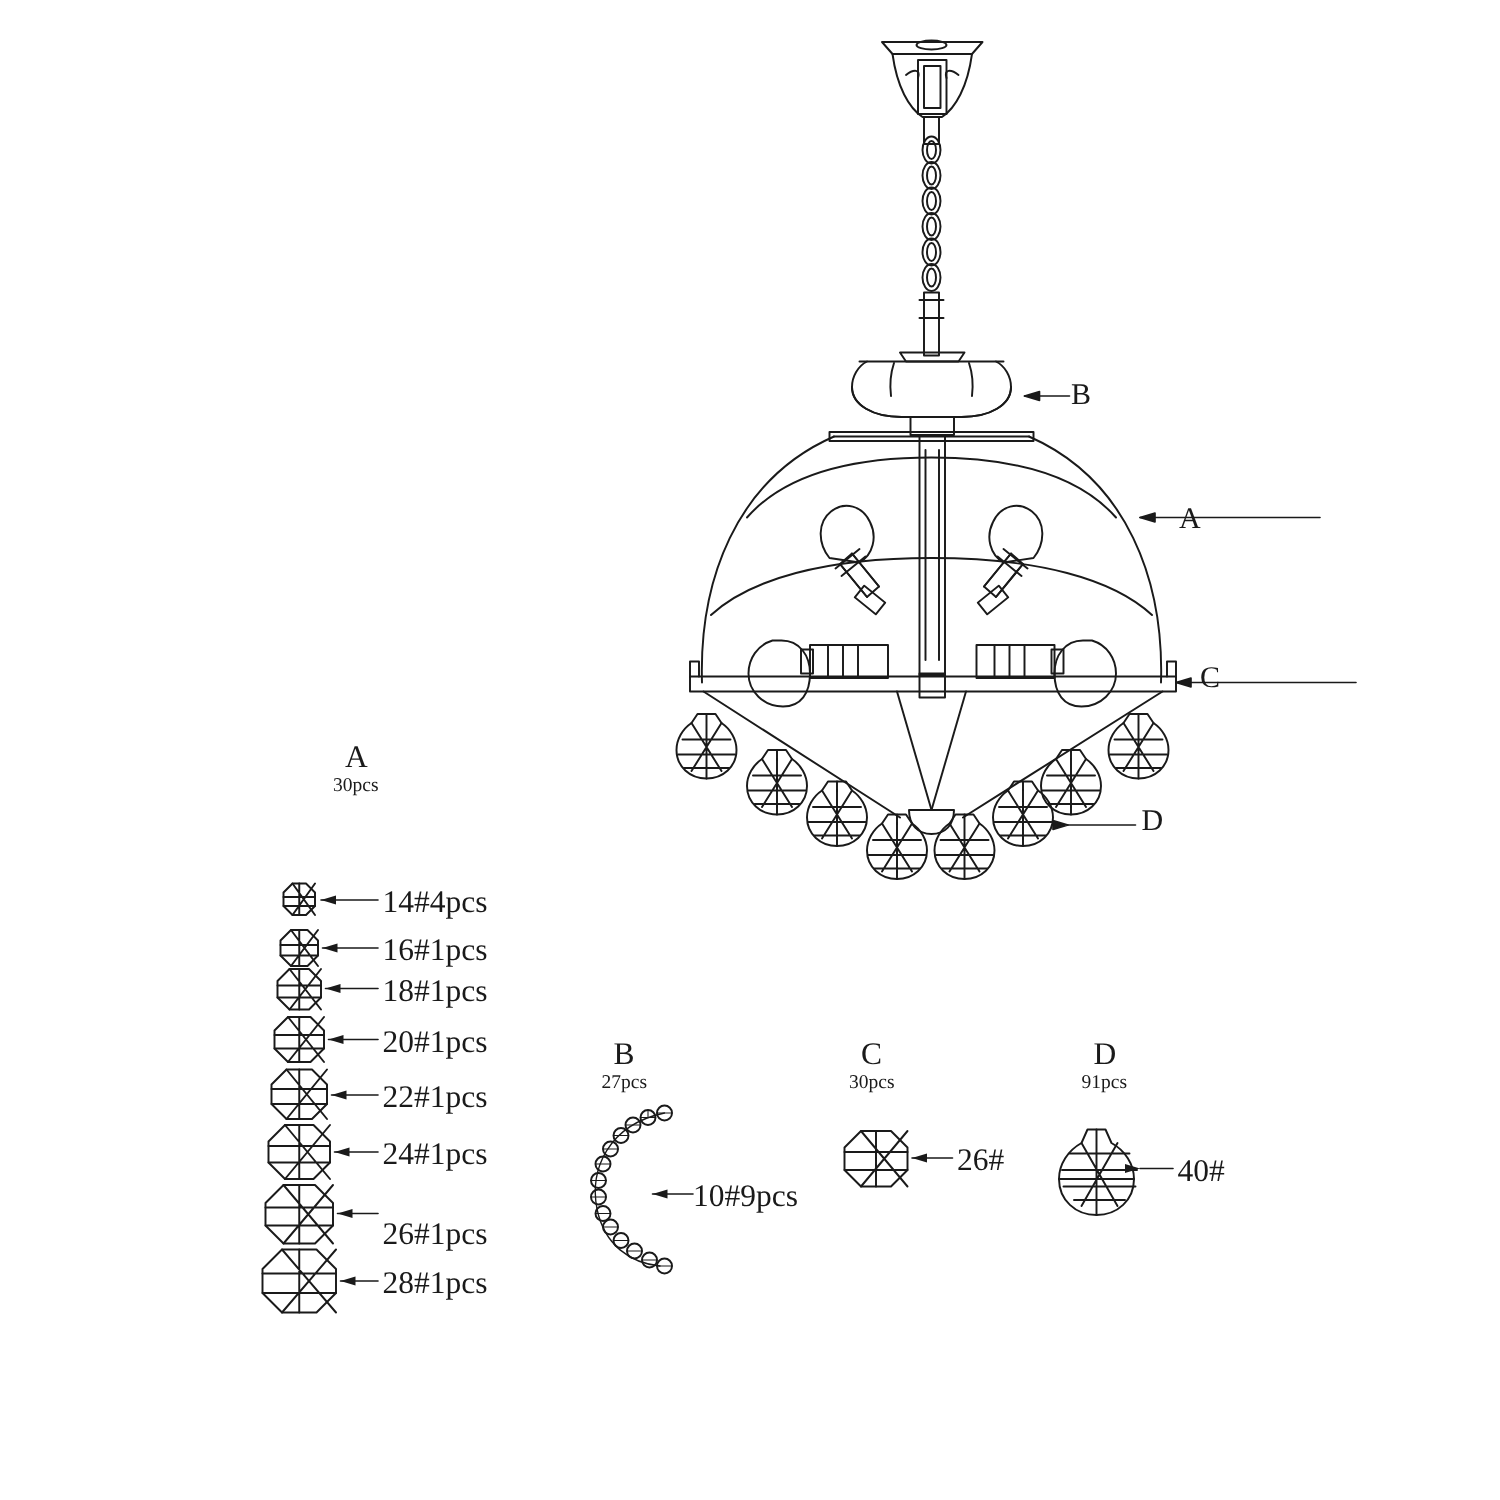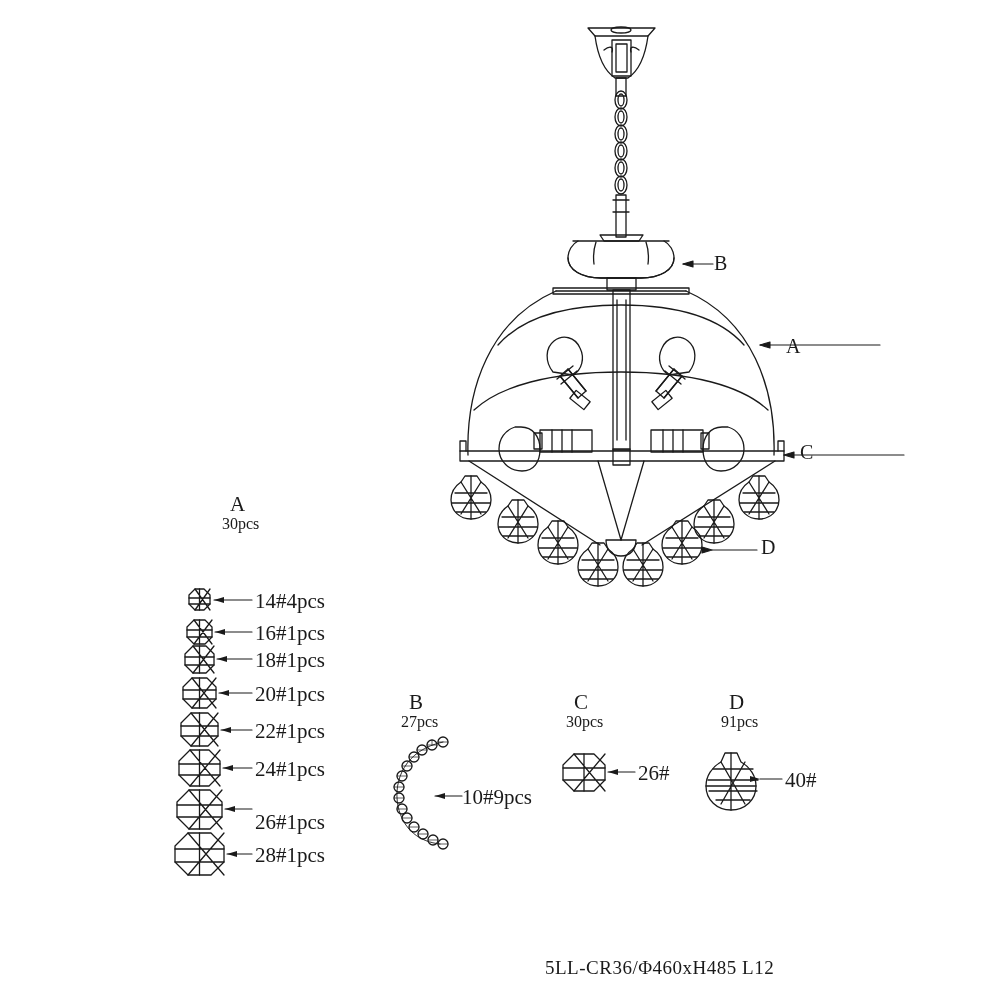--- a/index.html
+++ b/index.html
@@ -43,21 +43,21 @@
     left: 545px;
     top: 957px;
     font-size: 19px;
     letter-spacing: 0.5px;
     font-family: "Liberation Serif", serif;
   }
   .group-title {
     font-size: 21px;
   }
   .group-count {
-    font-size: 16px;
+    font-size: 13px;
   }
 </style>
 </head>
 <body>
 
 <div class="stage">
 
   <svg class="diagram" viewBox="0 0 1000 1000">
     <g fill="none" stroke="#1a1a1a" stroke-width="1.3" stroke-linecap="round" stroke-linejoin="round">
 
@@ -333,15 +333,14 @@
   <div class="lbl lbl-mid" style="left:255px; top:682px;">20#1pcs</div>
   <div class="lbl lbl-mid" style="left:255px; top:719px;">22#1pcs</div>
   <div class="lbl lbl-mid" style="left:255px; top:757px;">24#1pcs</div>
   <div class="lbl lbl-mid" style="left:255px; top:798px;margin-top:12px;">26#1pcs</div>
   <div class="lbl lbl-mid" style="left:255px; top:843px;">28#1pcs</div>
 
   <div class="lbl lbl-mid" style="left:462px; top:785px;">10#9pcs</div>
   <div class="lbl lbl-mid" style="left:638px; top:761px;">26#</div>
   <div class="lbl lbl-mid" style="left:785px; top:768px;">40#</div>
 
-  <div class="footer">5LL-CR36/Φ460xH485  L12</div>
 
 </div>
 
 </body></html>

